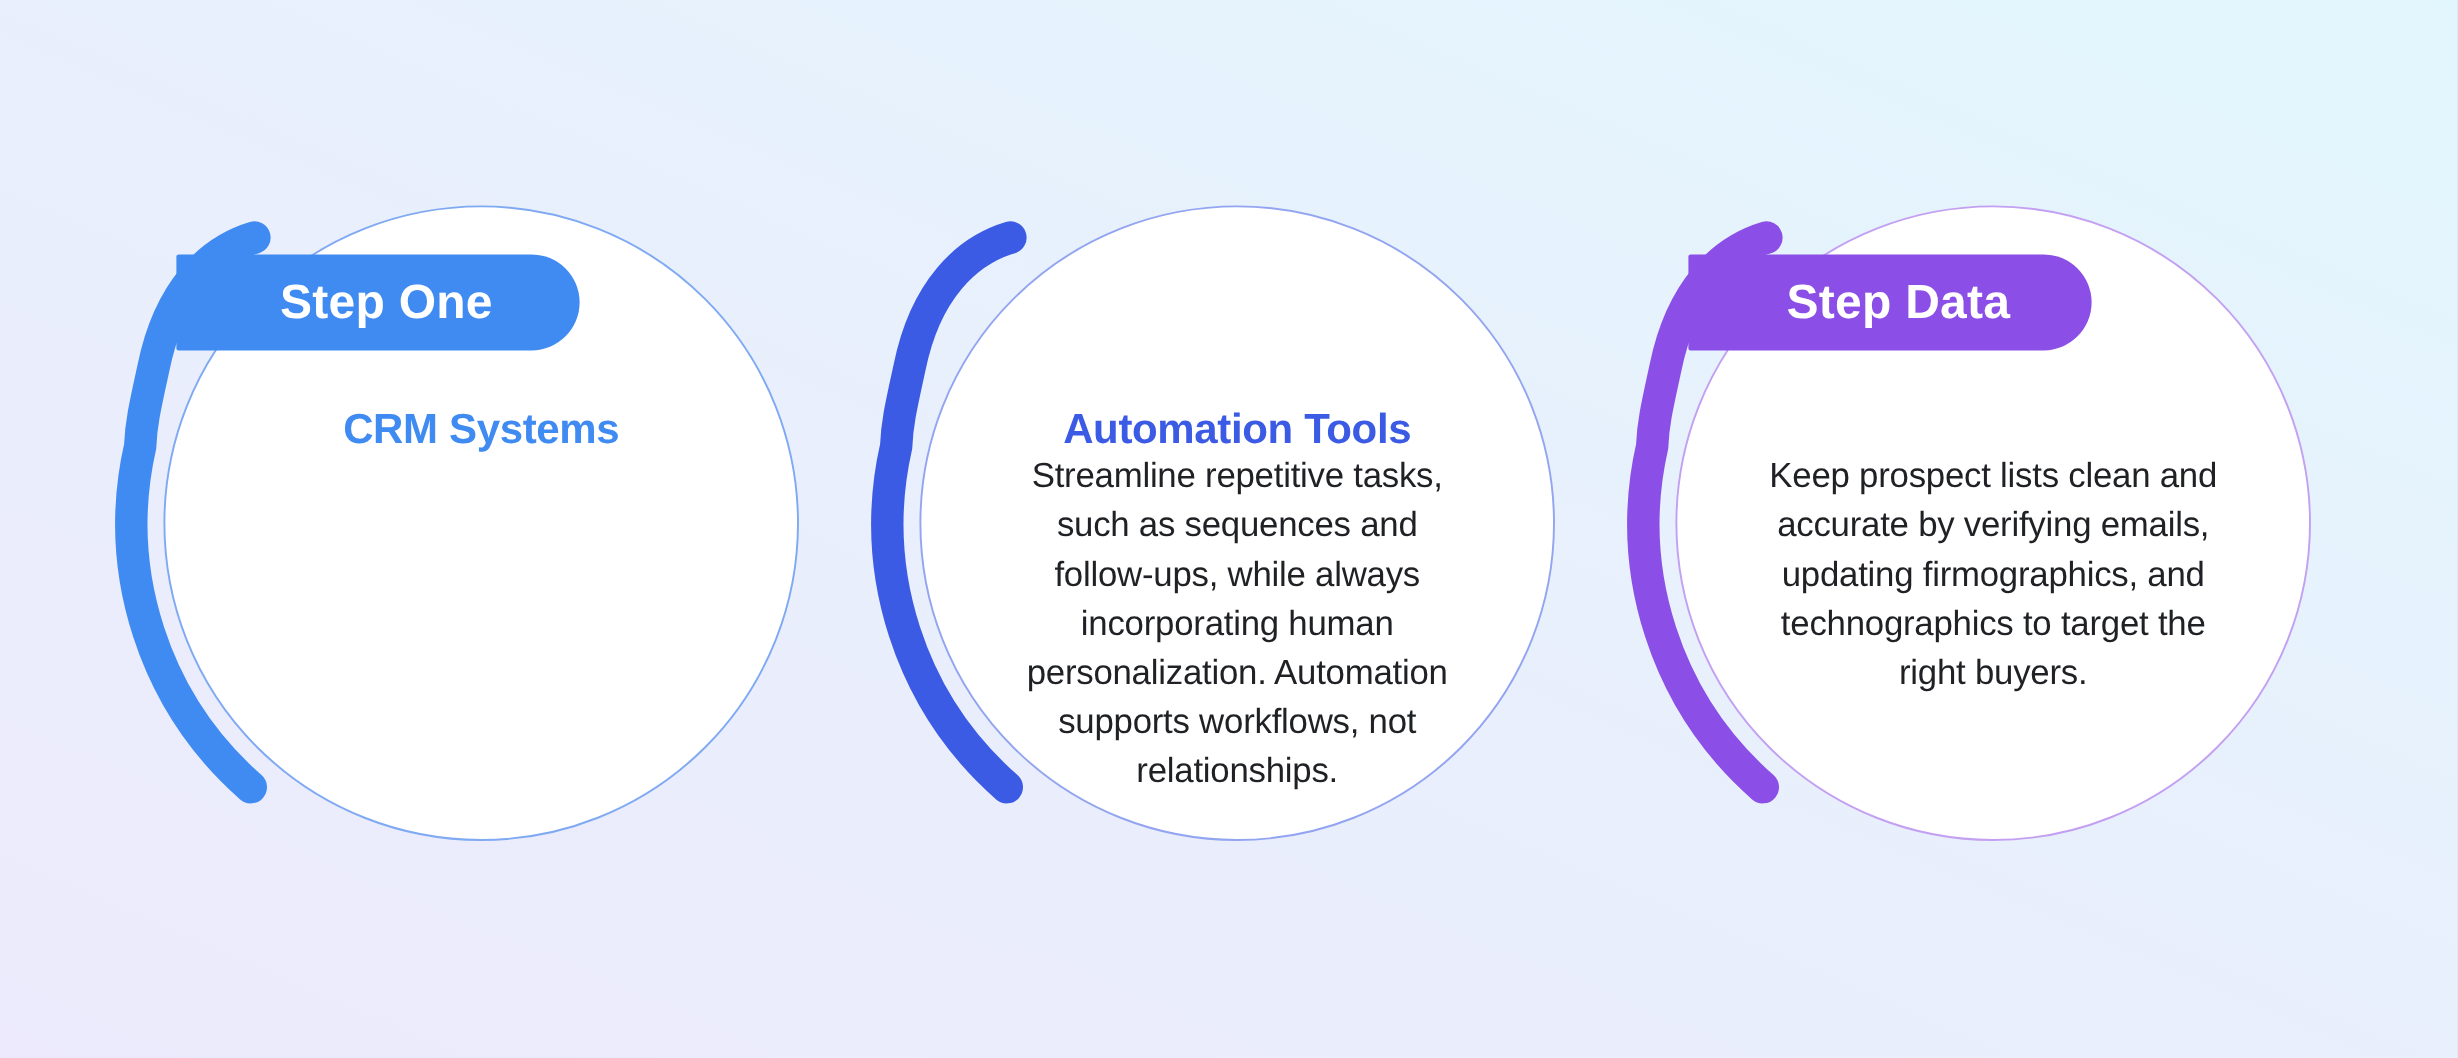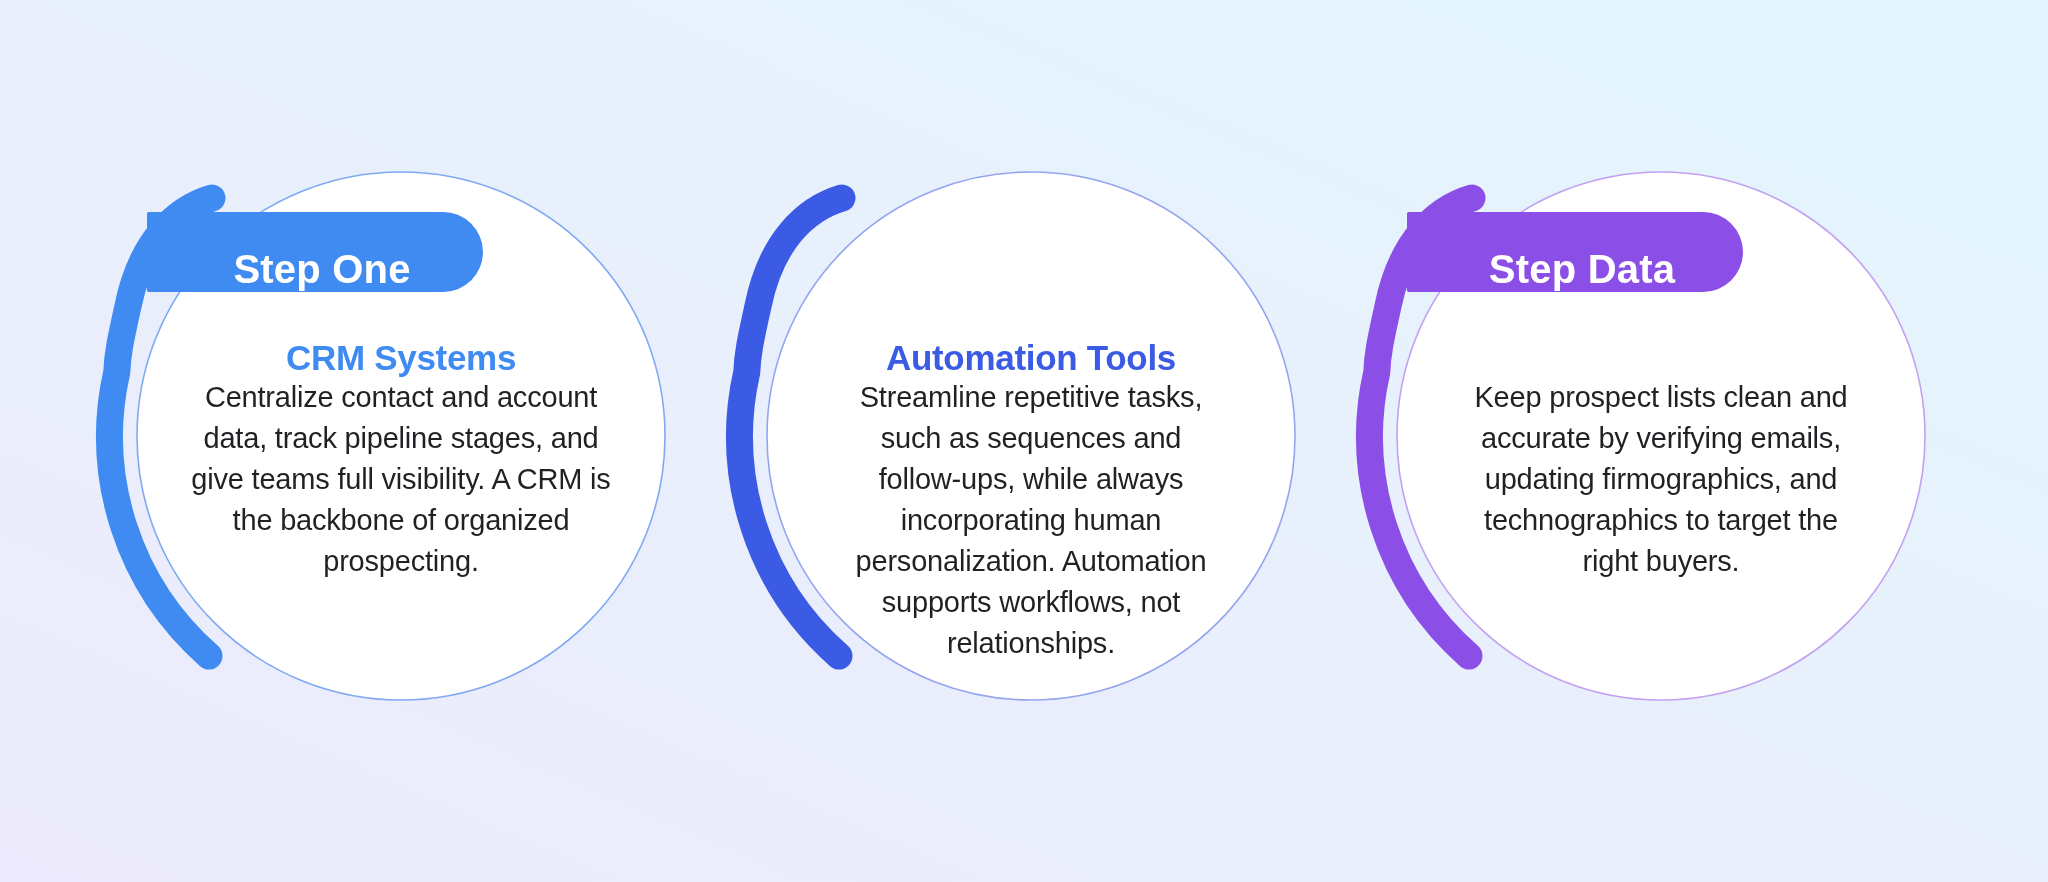--- a/index.html
+++ b/index.html
@@ -45,21 +45,21 @@
   }
   .pill {
     position: absolute;
     left: 56px;
     top: 106px;
     width: 336px;
     height: 80px;
     background: var(--accent);
     border-radius: 2px 44px 44px 2px;
     display: flex;
-    align-items: flex-end;
+    align-items: center;
     justify-content: center;
   }
   .pill-label {
     color: #ffffff;
     font-size: 40px;
     font-weight: 600;
     letter-spacing: 0.2px;
     padding-left: 14px;
   }
   .card-title {
@@ -95,25 +95,20 @@
 
   <div class="card c1" style="--accent: #3F8BF2; --ring: #7FA9F3;">
     <svg class="shape" viewBox="0 0 620 620" aria-hidden="true">
       <circle class="ring-circle" cx="310" cy="330" r="264"></circle>
       <path class="swoosh" d="M 121 92 C 84 103 50 136 37 200 C 30 232 26.5 247 25.8 266 A 292 292 0 0 0 118 550"></path>
     </svg>
     <div class="pill">
       <span class="pill-label">Step One</span>
     </div>
     <div class="card-title">CRM Systems</div>
-    <div class="card-body">Centralize contact and account
-data, track pipeline stages, and
-give teams full visibility. A CRM is
-the backbone of organized
-prospecting.</div>
   </div>
 
   <div class="card c2" style="--accent: #3C5BE5; --ring: #93A5F0;">
     <svg class="shape" viewBox="0 0 620 620" aria-hidden="true">
       <circle class="ring-circle" cx="310" cy="330" r="264"></circle>
       <path class="swoosh" d="M 121 92 C 84 103 50 136 37 200 C 30 232 26.5 247 25.8 266 A 292 292 0 0 0 118 550"></path>
     </svg>
     <div class="card-title">Automation Tools</div>
     <div class="card-body">Streamline repetitive tasks,
 such as sequences and

